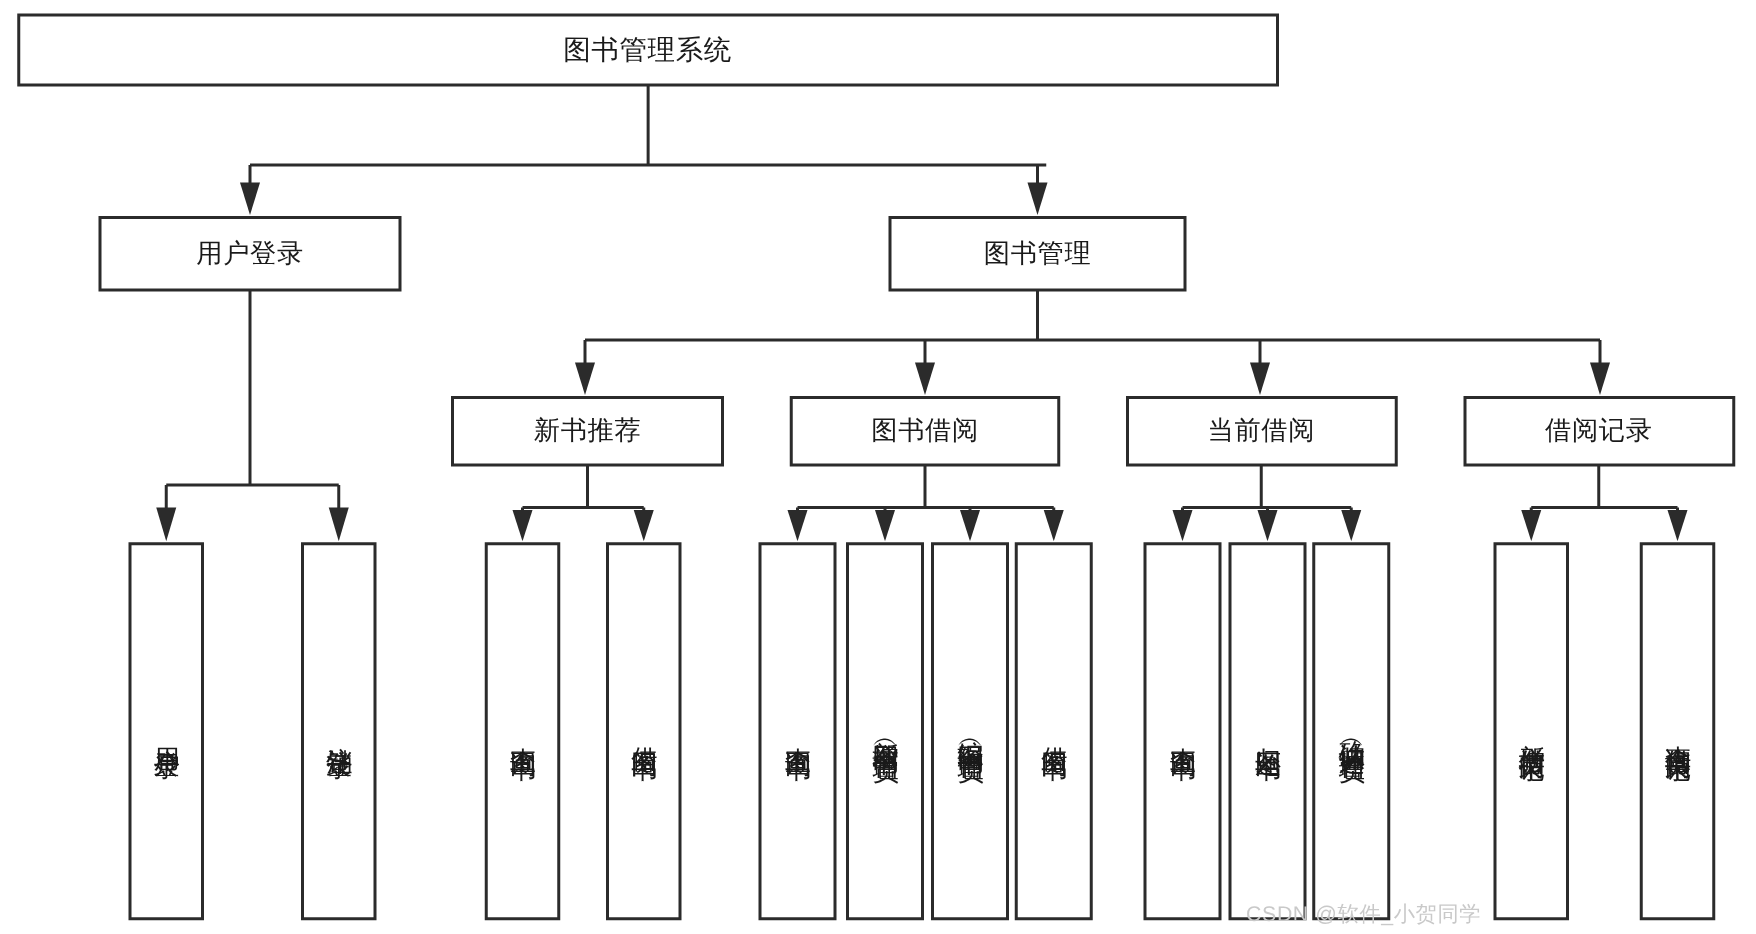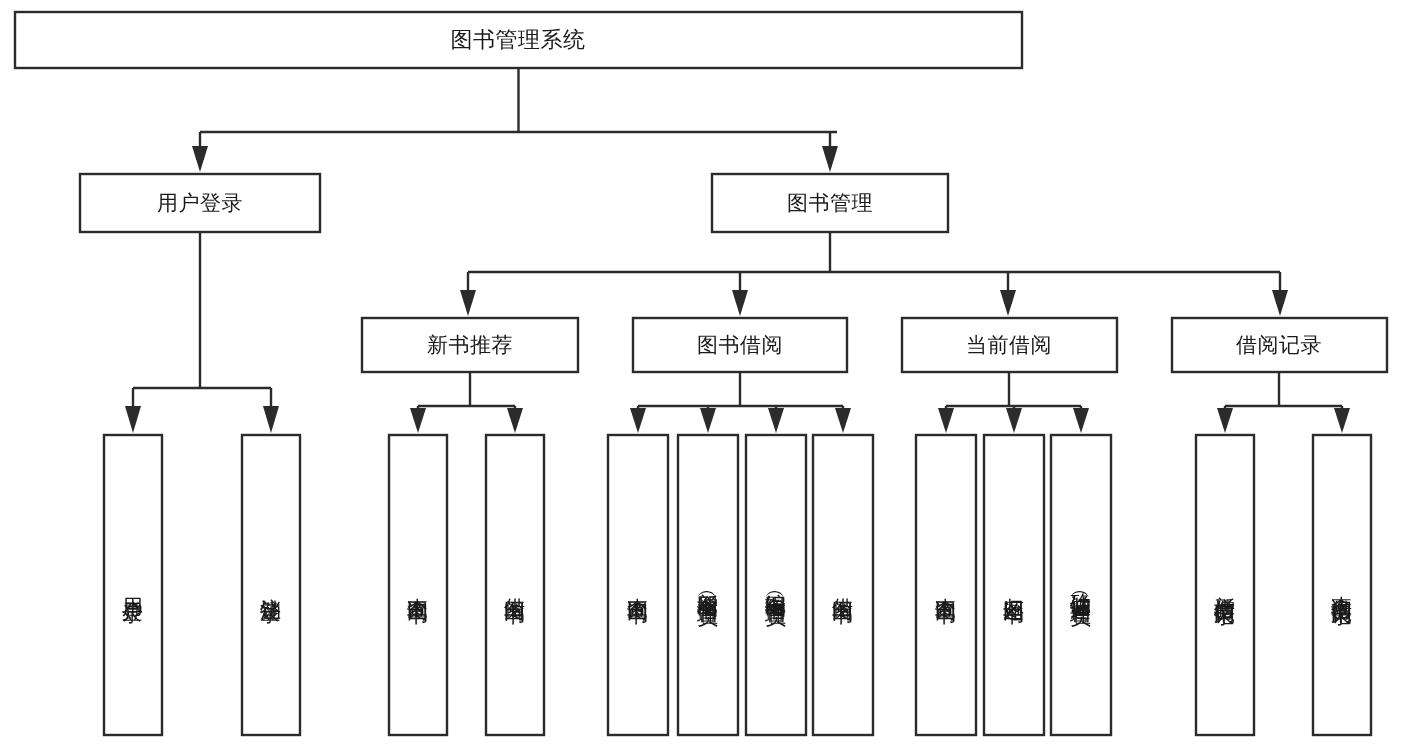--- a/index.html
+++ b/index.html
@@ -209,13 +209,14 @@
   <div class="leaf-label" style="left:608px;  top:435px; width:60px; height:300px;">查询图书</div>
   <div class="leaf-label" style="left:678px;  top:435px; width:60px; height:300px;">新增图书（管理员）</div>
   <div class="leaf-label" style="left:746px;  top:435px; width:60px; height:300px;">编辑图书（管理员）</div>
   <div class="leaf-label" style="left:813px;  top:435px; width:60px; height:300px;">借阅图书</div>
   <div class="leaf-label" style="left:916px;  top:435px; width:60px; height:300px;">查询图书</div>
   <div class="leaf-label" style="left:984px;  top:435px; width:60px; height:300px;">归还图书</div>
   <div class="leaf-label" style="left:1051px; top:435px; width:60px; height:300px;">确认归还（管理员）</div>
   <div class="leaf-label" style="left:1196px; top:435px; width:58px; height:300px;">新增借阅记录</div>
   <div class="leaf-label" style="left:1313px; top:435px; width:58px; height:300px;">查询借阅记录</div>
 
+  <div class="watermark">CSDN @软件_小贺同学</div>
 </div>
 
 </body></html>

